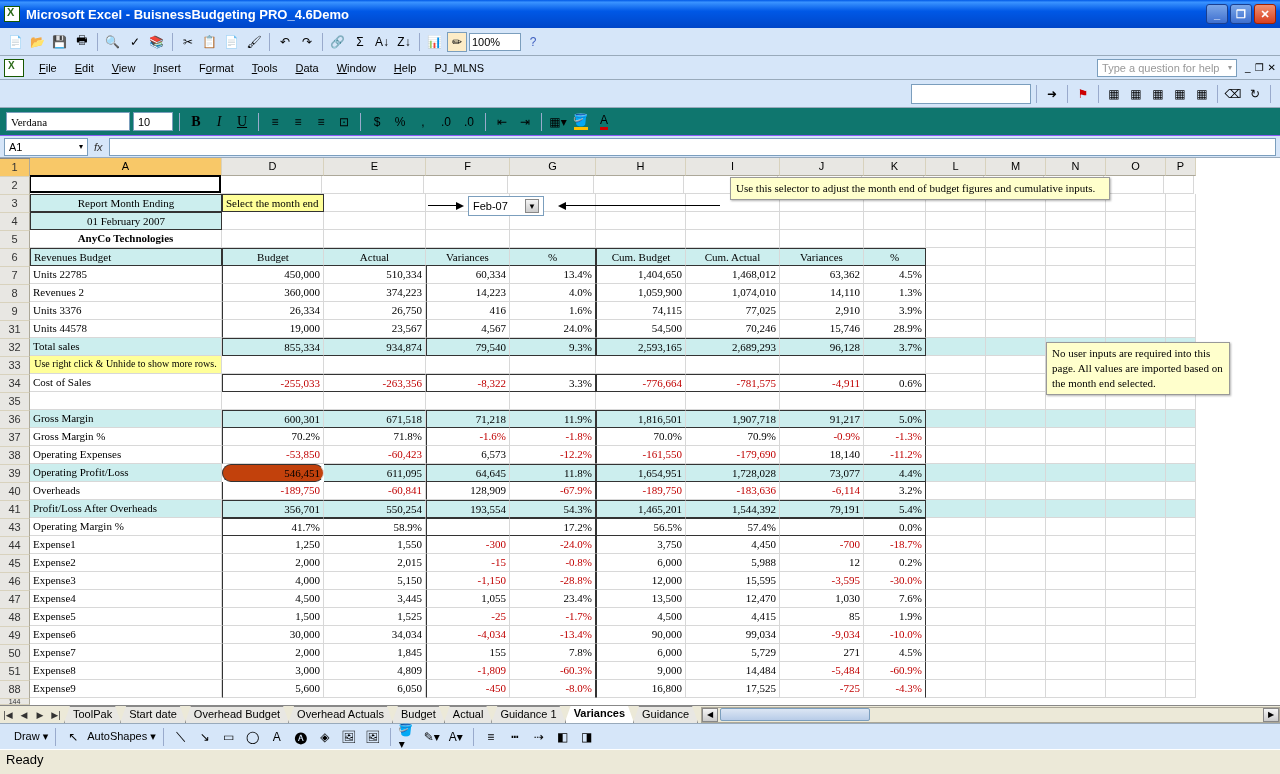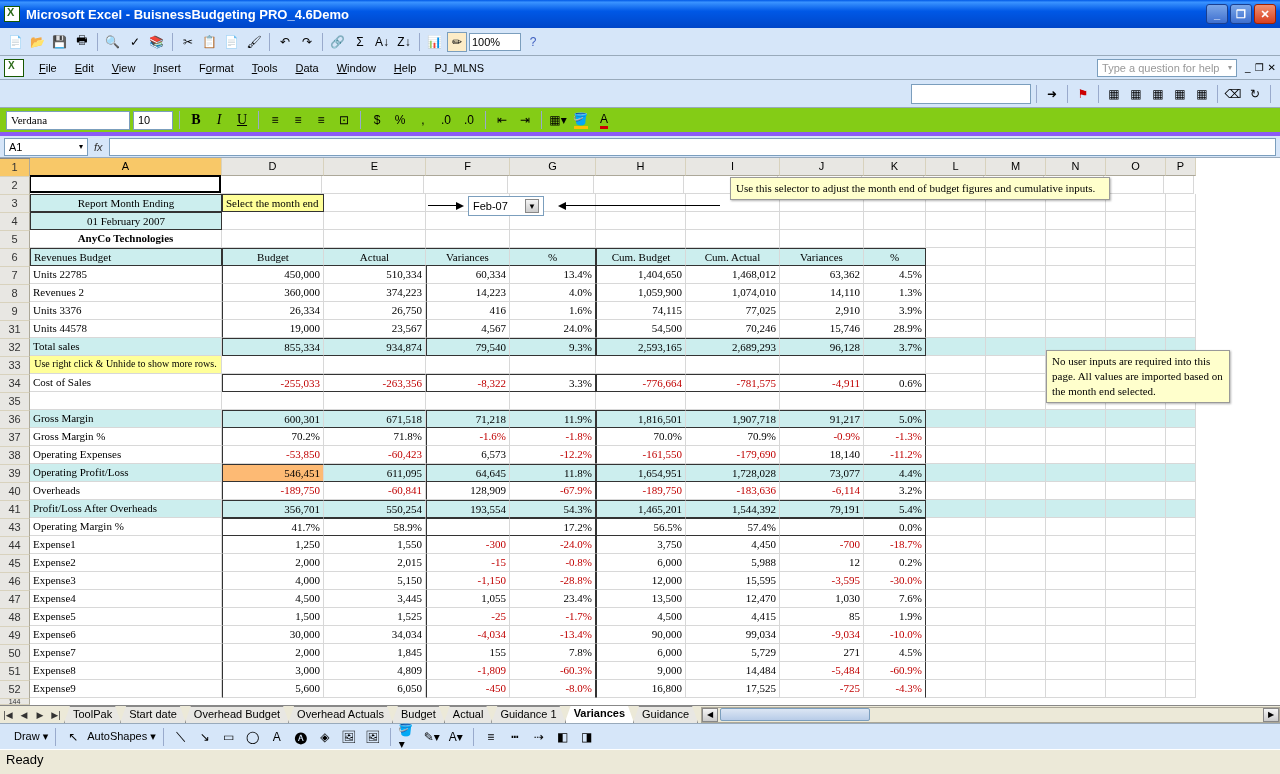--- a/index.html
+++ b/index.html
@@ -17,21 +17,21 @@
 .zoom-combo{ border:1px solid #7b9ebd; background:#fff; height:18px; width:52px; padding:0 2px; font-size:11px;}
 .menubar { background: #d6e6f9; height: 24px; display:flex; align-items:center; padding: 0 4px; border-bottom:1px solid #9ab; }
 .menubar .ws-icon{ width:20px;height:18px;margin-right:6px;background:#fff;border:1px solid #185800;position:relative;}
 .menubar .ws-icon:before{content:'X';position:absolute;left:3px;top:0;color:#2d6b1a;font-weight:bold;font-size:10px;}
 .menu-item { padding: 3px 9px; }
 .menu-item u { text-decoration: underline; }
 .help-box { margin-left:auto; border:1px solid #7b9ebd; background:#fff; height:18px; width:140px; padding:0 4px; color:#999; font-size:11px; display:flex;align-items:center;justify-content:space-between;}
 .docwin-btns{ display:flex; gap:4px; margin-left:8px; font-size:10px;}
 .toolbar2 { background: #d6e6f9; height: 28px; border-bottom:1px solid #9ab; display:flex; align-items:center; padding:0 6px; gap:2px;}
 .toolbar2 .big-combo{ border:1px solid #7b9ebd; background:#fff; height:20px; width:120px;}
-.fmt-bar { background: #84cc16; height: 28px; border-bottom:4px solid #8b5cf6; display:flex; align-items:center; padding:0 6px; gap:3px;}
+.fmt-bar { background: #0f766e; height: 28px; border-bottom:1px solid #8b5cf6; display:flex; align-items:center; padding:0 6px; gap:3px;}
 .font-combo{border:1px solid #7b9ebd;background:#fff;height:19px;width:124px;padding:0 4px;font-size:11px;font-family:Verdana;}
 .size-combo{border:1px solid #7b9ebd;background:#fff;height:19px;width:40px;padding:0 4px;font-size:11px;}
 .btn-b{font-weight:bold;font-family:'Times New Roman';font-size:14px;}
 .btn-i{font-style:italic;font-family:'Times New Roman';font-size:14px;}
 .btn-u{text-decoration:underline;font-family:'Times New Roman';font-size:14px;}
 .namebox-row { background: #d6e6f9; height:22px; border-bottom:1px solid #9ab; display:flex;align-items:center;padding:0 4px;}
 .name-box{border:1px solid #7b9ebd;background:#fff;height:18px;width:84px;padding:0 4px;font-size:11px;display:flex;align-items:center;justify-content:space-between;}
 .fx-label{margin:0 6px;font-style:italic;color:#333;}
 .formula-bar{border:1px solid #7b9ebd;background:#fff;height:18px;flex:1;}
 .grid-area{ display:flex; height: 547px; background:#fff;}
@@ -221,21 +221,21 @@
           <div class="row-hdr">41</div>
           <div class="row-hdr">43</div>
           <div class="row-hdr">44</div>
           <div class="row-hdr">45</div>
           <div class="row-hdr">46</div>
           <div class="row-hdr">47</div>
           <div class="row-hdr">48</div>
           <div class="row-hdr">49</div>
           <div class="row-hdr">50</div>
           <div class="row-hdr">51</div>
-          <div class="row-hdr">52</div>
+          <div class="row-hdr">88</div>
           <div class="row-hdr" style="height: 6px; font-size: 7px; line-height: 6px;">144</div>
         </div>
   </div>
   <div class="cols-and-cells">
     <div class="col-hdr-row" id="colhdrs">
           <div class="col-hdr cA sel">A</div>
           <div class="col-hdr cD">D</div>
           <div class="col-hdr cE">E</div>
           <div class="col-hdr cF">F</div>
           <div class="col-hdr cG">G</div>
@@ -501,21 +501,21 @@
             <div class="cell cJ tar">18,140</div>
             <div class="cell cK tar neg" style="border-right: 1px solid rgb(51, 51, 51);">-11.2%</div>
             <div class="cell cL"></div>
             <div class="cell cM"></div>
             <div class="cell cN"></div>
             <div class="cell cO"></div>
             <div class="cell cP"></div>
           </div>
           <div class="cell-row row-highlight">
             <div class="cell cA" style="background: rgb(204, 238, 238);">Operating Profit/Loss</div>
-            <div class="cell cD tar" style="border-left: 1px solid rgb(51, 51, 51); border-top: 1px solid rgb(51, 51, 51); border-bottom: 1px solid rgb(51, 51, 51); background: #fdba74;">546,451</div>
+            <div class="cell cD tar" style="border-left: 1px solid rgb(51, 51, 51); border-top: 1px solid rgb(51, 51, 51); border-bottom: 1px solid rgb(51, 51, 51); background: #c2410c; border-radius: 9px;">546,451</div>
             <div class="cell cE tar" style="border-top: 1px solid rgb(51, 51, 51); border-bottom: 1px solid rgb(51, 51, 51); background: rgb(204, 238, 238);">611,095</div>
             <div class="cell cF tar" style="border-left: 1px solid rgb(51, 51, 51); border-top: 1px solid rgb(51, 51, 51); border-bottom: 1px solid rgb(51, 51, 51); background: rgb(204, 238, 238);">64,645</div>
             <div class="cell cG tar" style="border-right: 1px solid rgb(51, 51, 51); border-top: 1px solid rgb(51, 51, 51); border-bottom: 1px solid rgb(51, 51, 51); background: rgb(204, 238, 238);">11.8%</div>
             <div class="cell cH tar" style="border-left: 1px solid rgb(51, 51, 51); border-top: 1px solid rgb(51, 51, 51); border-bottom: 1px solid rgb(51, 51, 51); background: rgb(204, 238, 238);">1,654,951</div>
             <div class="cell cI tar" style="border-top: 1px solid rgb(51, 51, 51); border-bottom: 1px solid rgb(51, 51, 51); background: rgb(204, 238, 238);">1,728,028</div>
             <div class="cell cJ tar" style="border-top: 1px solid rgb(51, 51, 51); border-bottom: 1px solid rgb(51, 51, 51); background: rgb(204, 238, 238);">73,077</div>
             <div class="cell cK tar" style="border-right: 1px solid rgb(51, 51, 51); border-top: 1px solid rgb(51, 51, 51); border-bottom: 1px solid rgb(51, 51, 51); background: rgb(204, 238, 238);">4.4%</div>
             <div class="cell cL"></div>
             <div class="cell cM"></div>
             <div class="cell cN"></div>
@@ -712,21 +712,21 @@
             <div class="cell cM"></div>
             <div class="cell cN"></div>
             <div class="cell cO"></div>
             <div class="cell cP"></div>
           </div>
         </div>
   </div>
 </div>
 
 <div class="note-box" style="left:730px;top:19px;width:380px;">Use this selector to adjust the month end of budget figures and cumulative inputs.</div>
-<div class="note-box" style="left:1046px;top:192px;width:184px;">No user inputs are required into this page. All values are imported based on the month end selected.</div>
+<div class="note-box" style="left:1046px;top:184px;width:184px;">No user inputs are required into this page. All values are imported based on the month end selected.</div>
 <div class="month-dd" style="left:468px;top:38px;">
   <span>Feb-07</span>
       <div class="dd-btn">▼</div>
 </div>
 
 <div class="arrow-line" style="left:428px;top:47px;width:28px;"></div>
 <div class="arrow-head" style="left:456px;top:44px;border-left:8px solid #000;border-top:4px solid transparent;border-bottom:4px solid transparent;"></div>
 
 <div class="arrow-line" style="left:566px;top:47px;width:154px;"></div>
 <div class="arrow-head" style="left:558px;top:44px;border-right:8px solid #000;border-top:4px solid transparent;border-bottom:4px solid transparent;"></div>

